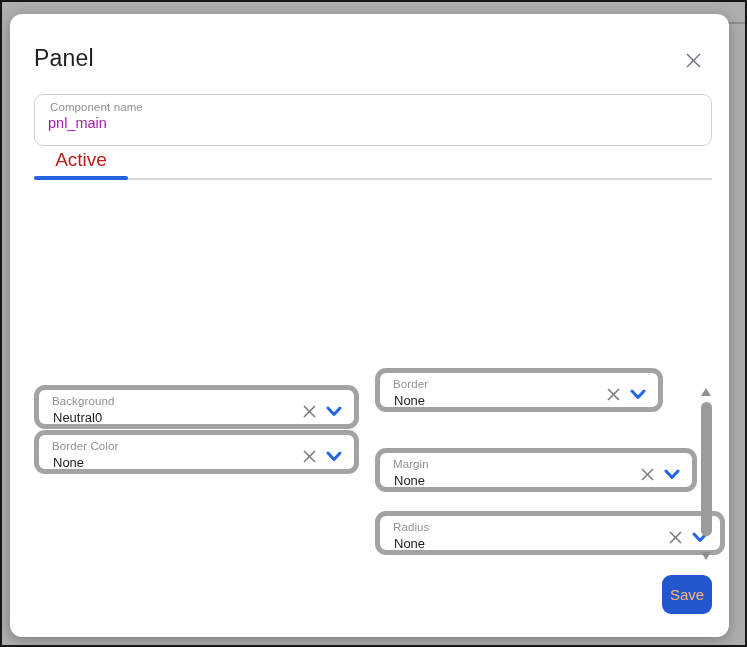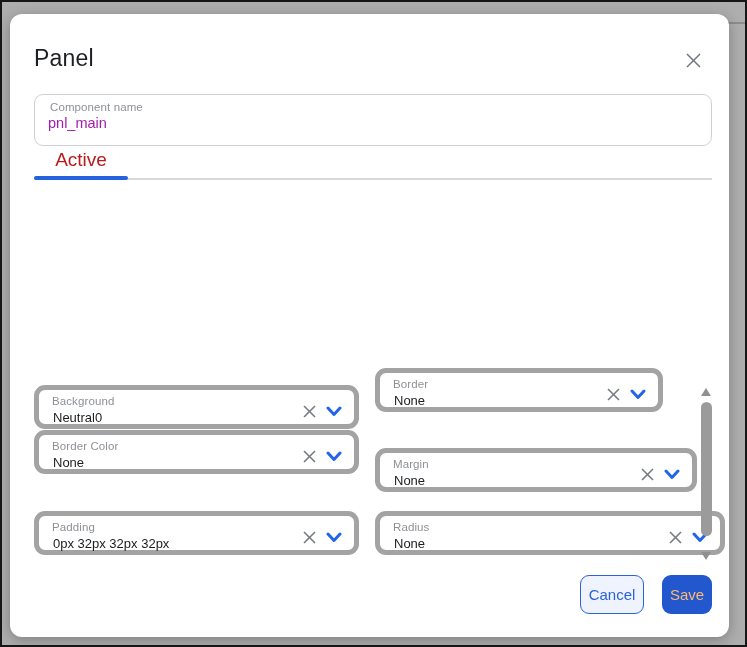--- a/index.html
+++ b/index.html
@@ -226,35 +226,20 @@
             <line x1="13" y1="2" x2="2" y2="13" stroke="#757c82" stroke-width="1.6"></line>
           </svg>
       </span>
       <span class="f-chevron">
         <svg width="16" height="11" viewBox="0 0 16 11">
             <polyline points="2,2 8,8.5 14,2" fill="none" stroke="#2365e8" stroke-width="3" stroke-linecap="round" stroke-linejoin="round"></polyline>
           </svg>
       </span>
     </div>
 
-    <div class="field f5">
-      <span class="f-label">Padding</span>
-      <span class="f-value">0px 32px 32px 32px</span>
-      <span class="f-clear">
-        <svg width="15" height="15" viewBox="0 0 15 15">
-            <line x1="2" y1="2" x2="13" y2="13" stroke="#757c82" stroke-width="1.6"></line>
-            <line x1="13" y1="2" x2="2" y2="13" stroke="#757c82" stroke-width="1.6"></line>
-          </svg>
-      </span>
-      <span class="f-chevron">
-        <svg width="16" height="11" viewBox="0 0 16 11">
-            <polyline points="2,2 8,8.5 14,2" fill="none" stroke="#2365e8" stroke-width="3" stroke-linecap="round" stroke-linejoin="round"></polyline>
-          </svg>
-      </span>
-    </div>
 
     <div class="field f6">
       <span class="f-label">Radius</span>
       <span class="f-value">None</span>
       <span class="f-clear">
         <svg width="15" height="15" viewBox="0 0 15 15">
             <line x1="2" y1="2" x2="13" y2="13" stroke="#757c82" stroke-width="1.6"></line>
             <line x1="13" y1="2" x2="2" y2="13" stroke="#757c82" stroke-width="1.6"></line>
           </svg>
       </span>
@@ -264,17 +249,16 @@
           </svg>
       </span>
     </div>
 
     <div class="scrollbar">
       <div class="sb-up"></div>
       <div class="sb-thumb"></div>
       <div class="sb-down"></div>
     </div>
 
-    <button class="btn btn-cancel">Cancel</button>
     <button class="btn btn-save">Save</button>
 
   </div>
 </div>
 
 </body></html>

